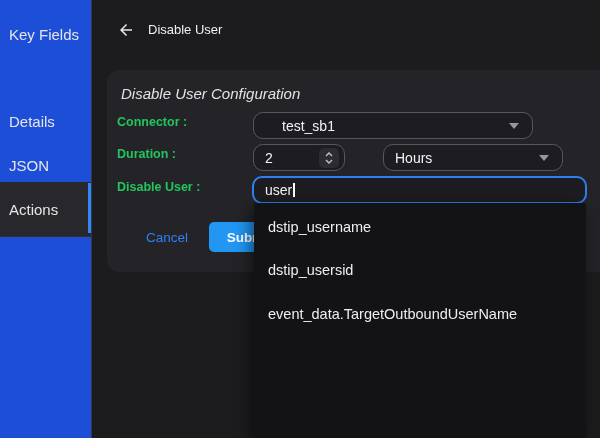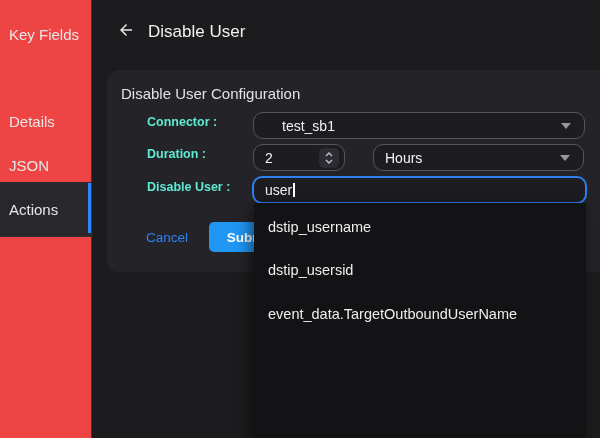--- a/index.html
+++ b/index.html
@@ -7,21 +7,21 @@
     position:relative;
     width:600px;height:438px;
     overflow:hidden;
     background:#1c1c1e;
     font-family:"Liberation Sans", sans-serif;
     -webkit-font-smoothing:antialiased;
   }
   
   .sidebar{
     position:absolute;left:0;top:0;width:92px;height:438px;
-    background:#ef4444;border-right:1px solid #39393d;box-sizing:border-box;
+    background:#1d4ed8;border-right:1px solid #39393d;box-sizing:border-box;
   }
   .side-item{
     position:absolute;left:0;width:91px;height:44px;
     display:flex;align-items:center;padding-left:9px;box-sizing:border-box;
     font-size:15px;color:#e6e6e8;cursor:pointer;white-space:nowrap;
   }
   .side-item.i0{top:12px;}
   .side-item.i1{top:56px;}
   .side-item.i2{top:99px;}
   .side-item.i3{top:143px;}
@@ -29,47 +29,47 @@
   .side-indicator{
     position:absolute;right:0;top:1px;width:3px;height:50px;background:#2f86ff;
   }
   
   .back-btn{
     position:absolute;left:116px;top:20px;width:20px;height:20px;
     display:flex;align-items:center;justify-content:center;cursor:pointer;background:transparent;border:none;padding:0;
   }
   .page-title{
     position:absolute;left:148px;top:22px;
-    font-size:17px;font-weight:500;color:#f0f0f0;
+    font-size:13px;font-weight:500;color:#f0f0f0;
   }
   
   .card{
     position:absolute;left:107px;top:70px;width:505px;height:202px;
     background:#242428;border-radius:12px;
   }
   .card-title{
     position:absolute;left:14px;top:15px;
     font-size:15px;color:#e2e2e2;
   }
   .field-label{
-    position:absolute;left:40px;
-    font-size:12.5px;font-weight:bold;color:#5eead4;white-space:nowrap;
+    position:absolute;left:10px;
+    font-size:12.5px;font-weight:bold;color:#22c55e;white-space:nowrap;
   }
   .lbl-connector{top:45px;}
   .lbl-duration{top:77px;}
   .lbl-user{top:110px;}
   .field{
     position:absolute;box-sizing:border-box;
     background:#1d1d21;border:1px solid #56565c;border-radius:10px;
     color:#f2f2f4;font-size:14px;font-weight:500;
     display:flex;align-items:center;padding-left:11px;cursor:pointer;
   }
-  .fld-connector{left:146px;top:42px;width:332px;height:27px;padding-left:28px;}
+  .fld-connector{left:146px;top:42px;width:280px;height:27px;padding-left:28px;}
   .fld-number{left:146px;top:74px;width:92px;height:27px;}
-  .fld-hours{left:266px;top:74px;width:211px;height:27px;}
+  .fld-hours{left:276px;top:74px;width:180px;height:27px;}
   .fld-user{
     left:145px;top:106px;width:335px;height:28px;
     border:2px solid #2d7ff2;border-radius:10px;cursor:text;
   }
   .dd-caret{
     position:absolute;right:13px;top:50%;margin-top:-3px;
     width:0;height:0;
     border-left:5px solid transparent;border-right:5px solid transparent;
     border-top:6px solid #97979b;
   }
@@ -123,21 +123,21 @@
 <button class="back-btn">
   <span style="display:flex;">
     <svg width="18" height="18" viewBox="0 0 24 24">
       <path fill="#e8e8e8" d="M20 11H7.83l5.59-5.59L12 4l-8 8 8 8 1.41-1.41L7.83 13H20v-2z"></path>
     </svg>
   </span>
 </button>
 <h1 class="page-title" style="margin:0;font-weight:500;">Disable User</h1>
 
 <section class="card">
-  <h2 class="card-title" style="margin:0;font-weight:400;">Disable User Configuration</h2>
+  <h2 class="card-title" style="margin:0;font-weight:400;font-style:italic;">Disable User Configuration</h2>
 
   <span class="field-label lbl-connector">Connector :</span>
   <div class="field fld-connector">
     <span>test_sb1</span>
     <span class="dd-caret"></span>
   </div>
 
   <span class="field-label lbl-duration">Duration :</span>
   <div class="field fld-number">
     <span>2</span>

